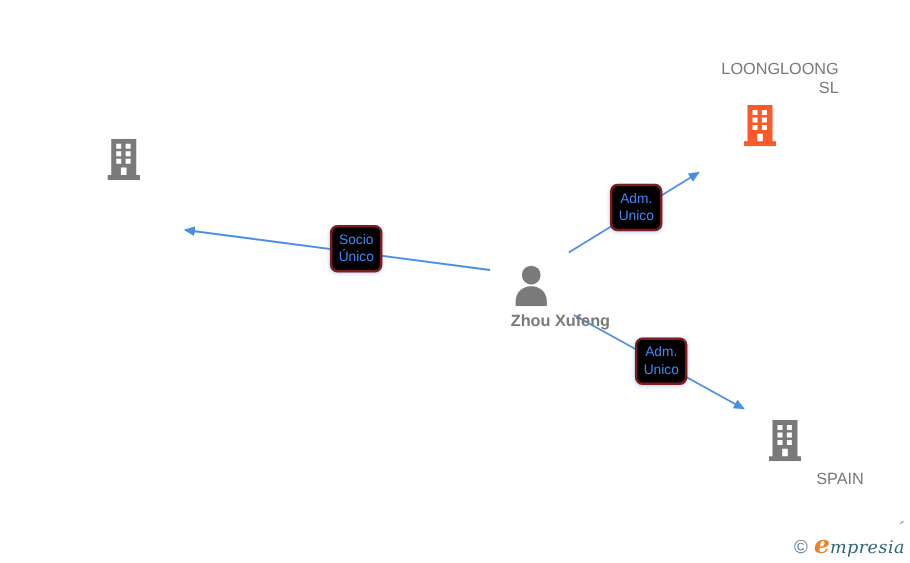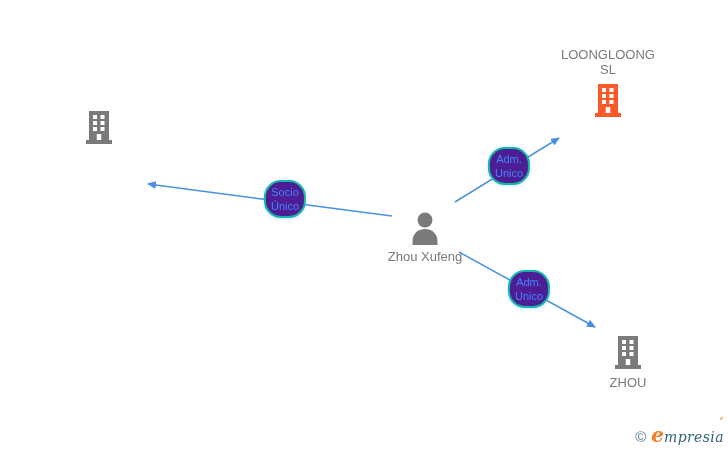--- a/index.html
+++ b/index.html
@@ -1,31 +1,31 @@
 <!DOCTYPE html>
 <html><head>
 <meta charset="utf-8">
 <style>
   html,body{margin:0;padding:0;background:#fff;}
   .canvas{
     position:relative;width:728px;height:450px;background:#ffffff;
     font-family:"Liberation Sans",sans-serif;overflow:hidden;
   }
   .edges{position:absolute;left:0;top:0;}
-  .node{position:absolute;text-align:center;cursor:pointer;}
+  .node{position:absolute;text-align:right;cursor:pointer;}
   .node-label{color:#7a7a7a;font-size:13px;line-height:15px;}
   .node-label .line{display:block;}
   .icon{display:block;margin:0 auto;}
   .icon-gap-top{margin-top:8px;}
   .icon-gap-top-sm{margin-top:7px;}
   .label-gap-top{margin-top:4px;}
   .label-gap-top-lg{margin-top:6px;}
   .edge-label{
     position:absolute;transform:translate(-50%,-50%);
-    background:#4c1d95;border:2px solid #14b8a6;border-radius:17px;
+    background:#000000;border:2px solid #7f1d1d;border-radius:6px;
     color:#4285f4;font-size:11px;line-height:14px;padding:3px 5px;
     text-align:center;box-shadow:0 1px 3px rgba(66,133,244,0.28);
     cursor:pointer;white-space:nowrap;
   }
   .edge-label span{display:block;}
   .watermark{
     position:absolute;right:4px;bottom:3px;
     display:flex;align-items:baseline;gap:5px;
   }
   .wm-copy{color:#5b7f90;font-size:15px;}
@@ -86,21 +86,21 @@
           <rect x="14.5" y="4" width="4" height="4"></rect>
         <rect x="7" y="10" width="4" height="4"></rect>
           <rect x="14.5" y="10" width="4" height="4"></rect>
         <rect x="7" y="16" width="4" height="4"></rect>
           <rect x="14.5" y="16" width="4" height="4"></rect>
         <rect x="10.75" y="23" width="4.5" height="6"></rect>
       </g>
     </svg>
   </div>
 
-  <div class="node" style="left:362px;top:212px;width:126px;">
+  <div class="node" style="left:362px;top:212px;width:126px;font-weight:bold;">
     <svg class="icon" width="30" height="33" viewBox="0 0 30 33">
       <g fill="#7a7a7a">
         <circle cx="15" cy="8" r="7.5"></circle>
         <path d="M15 17 C 7 17 2.5 22.5 2.5 29.5 L2.5 33 L27.5 33 L27.5 29.5 C27.5 22.5 23 17 15 17 Z"></path>
       </g>
     </svg>
     <div class="node-label label-gap-top">
       <span class="line">Zhou Xufeng</span>
     </div>
   </div>
@@ -115,21 +115,21 @@
         <rect x="7" y="4" width="4" height="4"></rect>
           <rect x="14.5" y="4" width="4" height="4"></rect>
         <rect x="7" y="10" width="4" height="4"></rect>
           <rect x="14.5" y="10" width="4" height="4"></rect>
         <rect x="7" y="16" width="4" height="4"></rect>
           <rect x="14.5" y="16" width="4" height="4"></rect>
         <rect x="10.75" y="23" width="4.5" height="6"></rect>
       </g>
     </svg>
     <div class="node-label label-gap-top-lg">
-      <span class="line">ZHOU</span>
+      <span class="line">SPAIN</span>
     </div>
   </div>
 
   <div class="edge-label" style="left:261px;top:199px;margin-left:24px;">
     <span>Socio</span>
     <span>Único</span>
   </div>
   <div class="edge-label" style="left:509px;top:166px;">
     <span>Adm.</span>
     <span>Unico</span>

